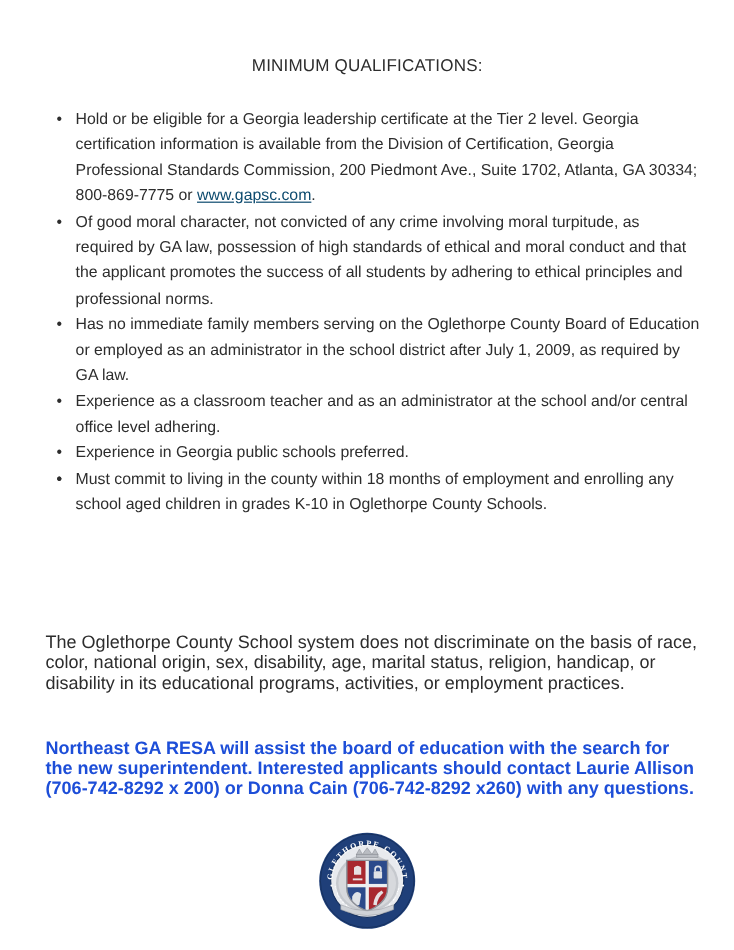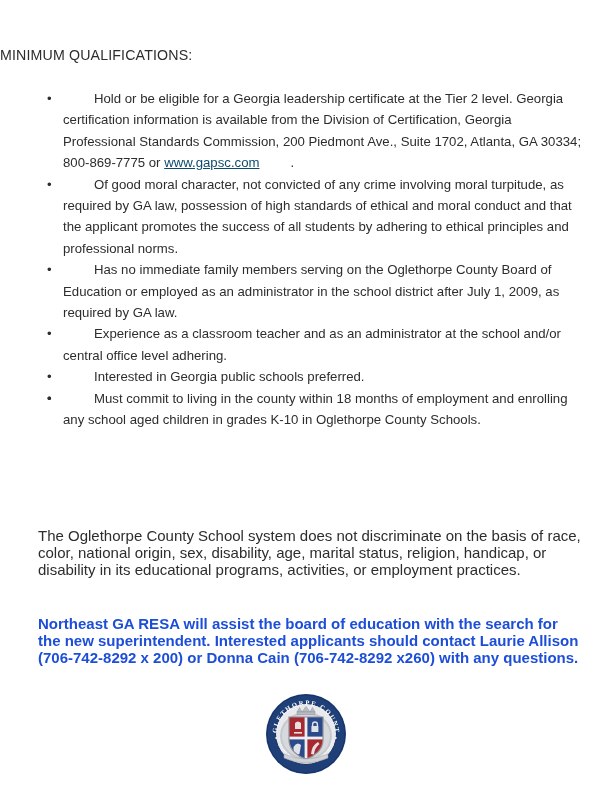--- a/index.html
+++ b/index.html
@@ -23,20 +23,21 @@
     background: #ffffff;
     overflow: hidden;
   }
 
   
   .doc-title {
     position: absolute;
     left: 0;
     top: 47px;
     width: 612px;
+    text-align: center;
     font-size: 14.2px;
     letter-spacing: 0.15px;
     color: #2d2d2d;
     font-weight: 400;
   }
 
   
   .qual-list {
     position: absolute;
     left: 38px;
@@ -55,21 +56,21 @@
     margin: 0 0 0 0;
   }
   .qual-item .bullet {
     position: absolute;
     left: 9px;
     top: 0;
     font-size: 13.2px;
     line-height: 21.4px;
     color: #2d2d2d;
   }
-  .qual-item .itxt { display: inline; margin-left: 31px; }
+  .qual-item .itxt { display: inline; }
 
   a.ext-link {
     color: #0c4a6e;
     text-decoration: underline;
   }
 
   
   .para {
     position: absolute;
     left: 38px;
@@ -119,21 +120,21 @@
       <span class="itxt">Has no immediate family members serving on the Oglethorpe County Board of Education or employed as an administrator in the school district after July 1, 2009, as required by GA law.</span>
     </li>
 
     <li class="qual-item">
       <span class="bullet">•</span>
       <span class="itxt">Experience as a classroom teacher and as an administrator at the school and/or central office level adhering.</span>
     </li>
 
     <li class="qual-item">
       <span class="bullet">•</span>
-      <span class="itxt">Interested in Georgia public schools preferred.</span>
+      <span class="itxt">Experience in Georgia public schools preferred.</span>
     </li>
 
     <li class="qual-item">
       <span class="bullet">•</span>
     </li>
 
     <li class="qual-item">
       <span class="bullet">•</span>
       <span class="itxt">Must commit to living in the county within 18 months of employment and enrolling any school aged children in grades K-10 in Oglethorpe County Schools.</span>
     </li>

